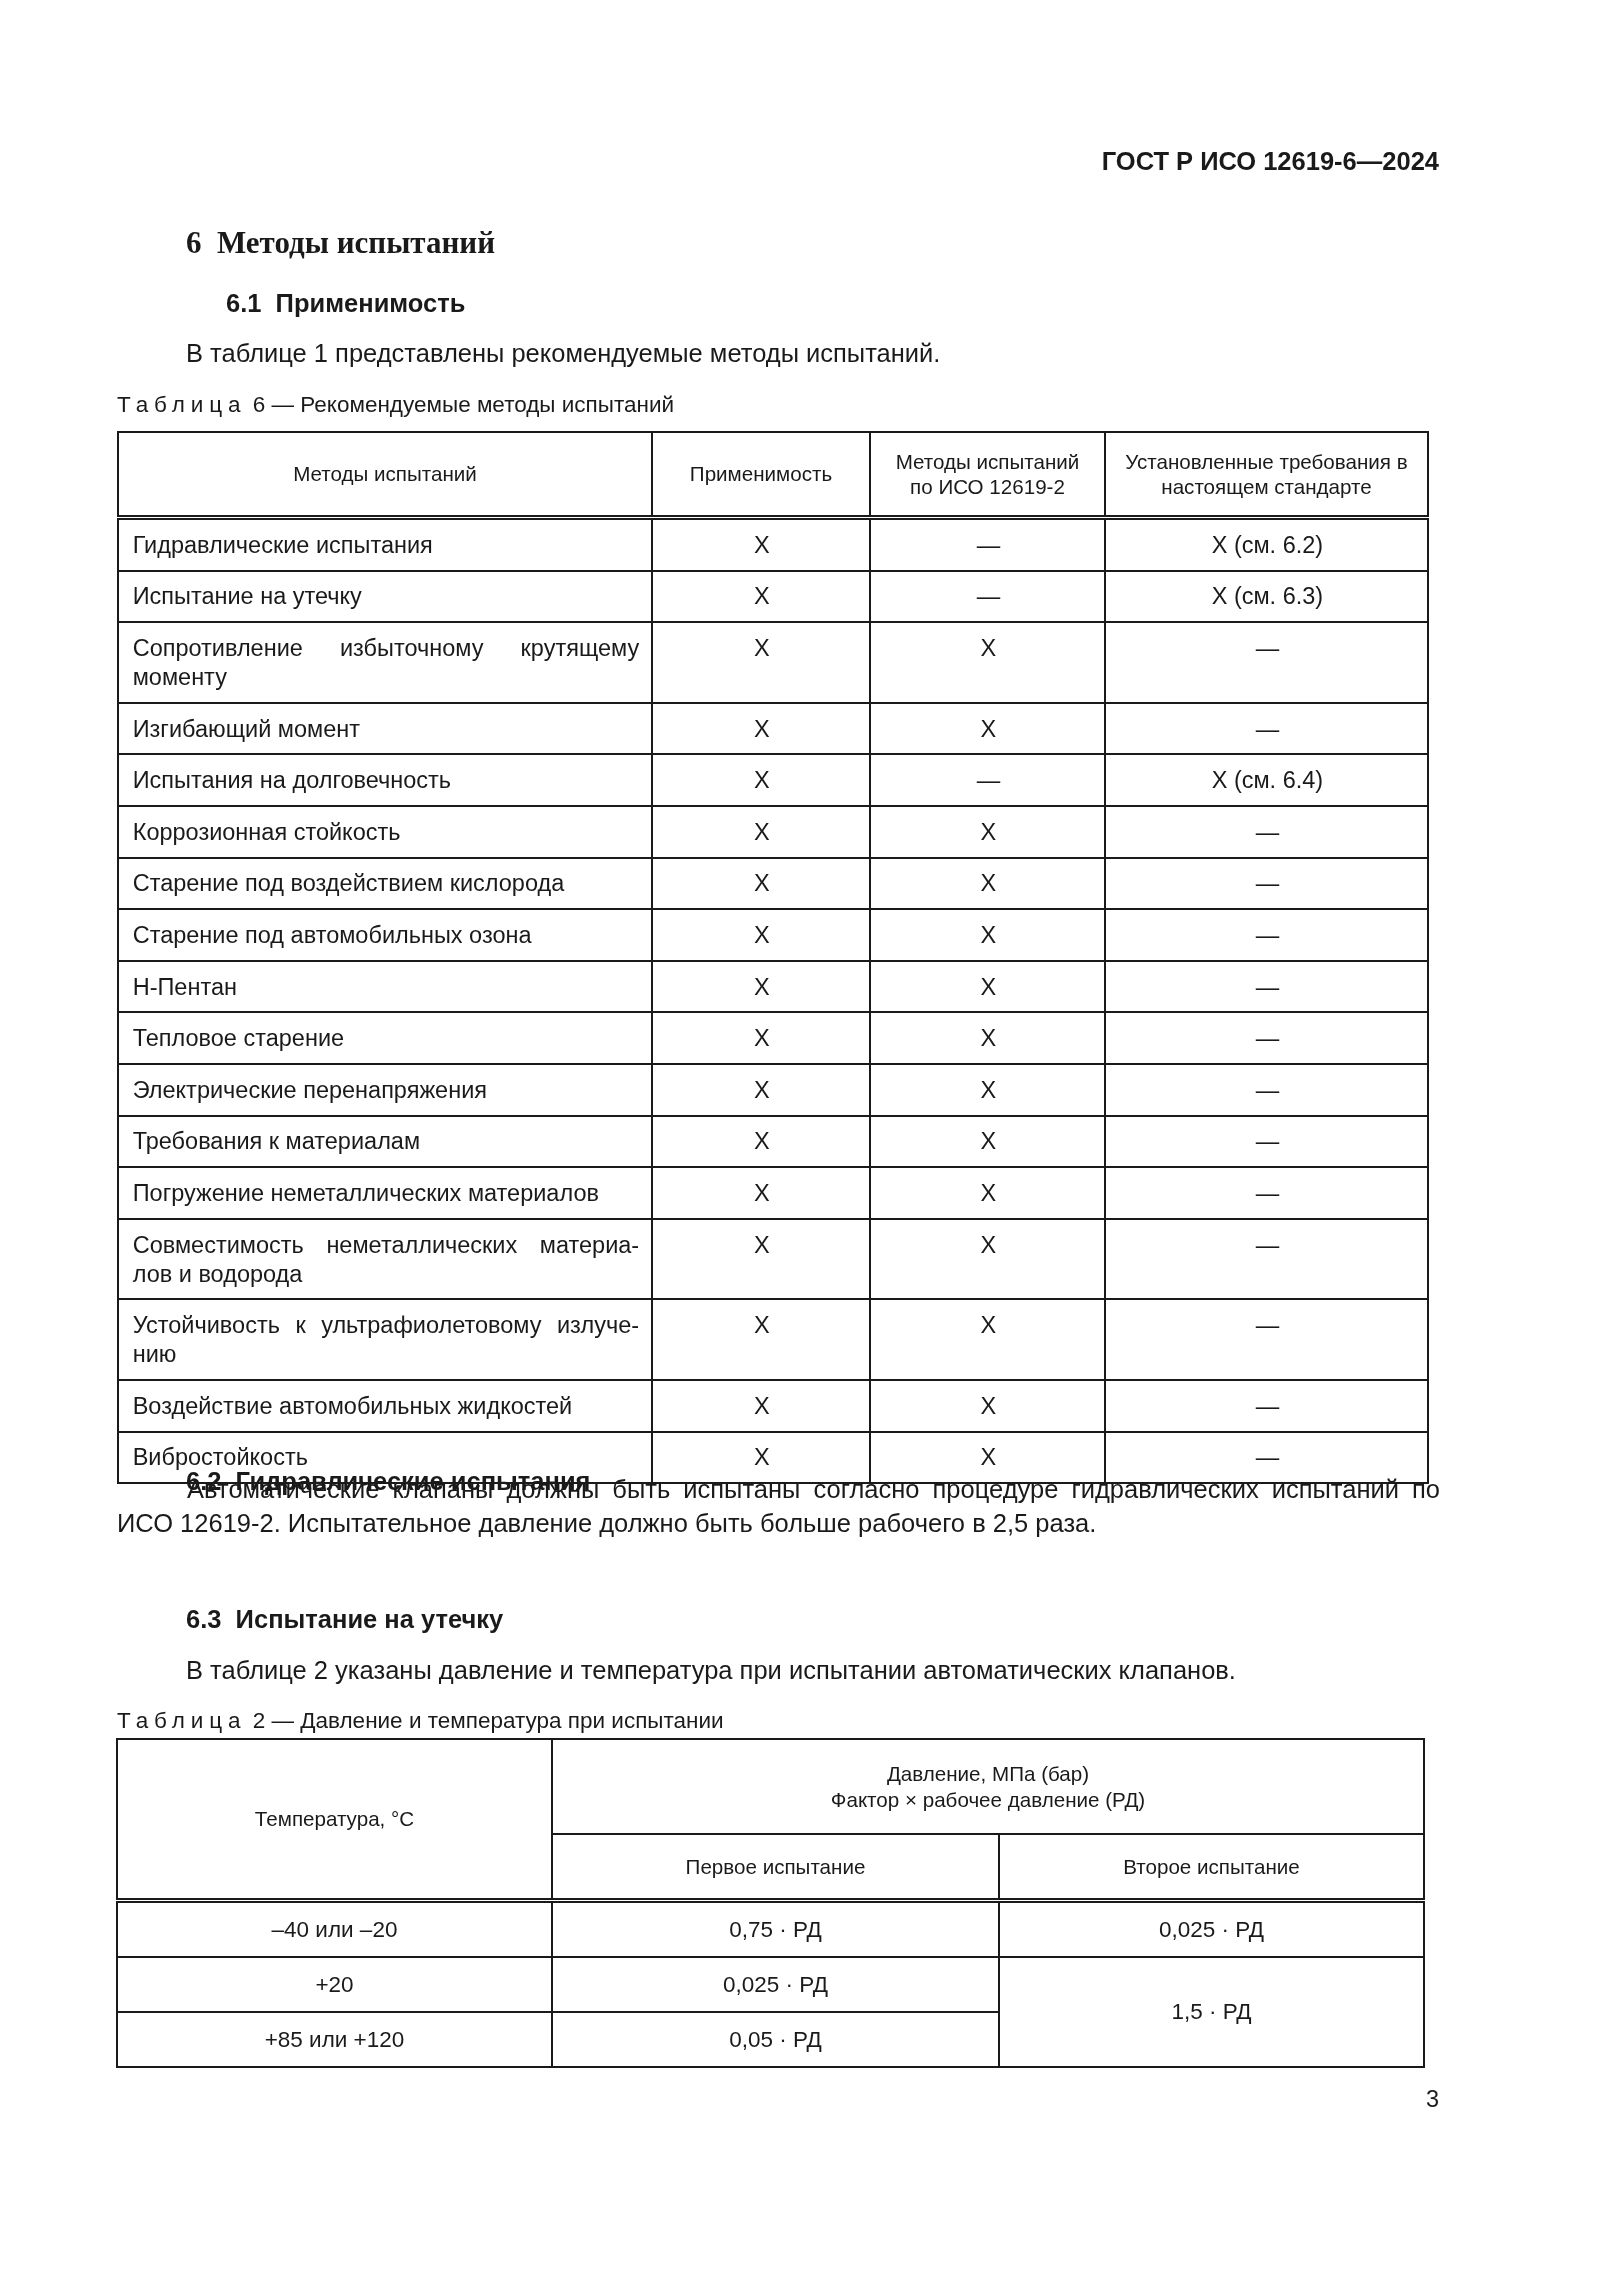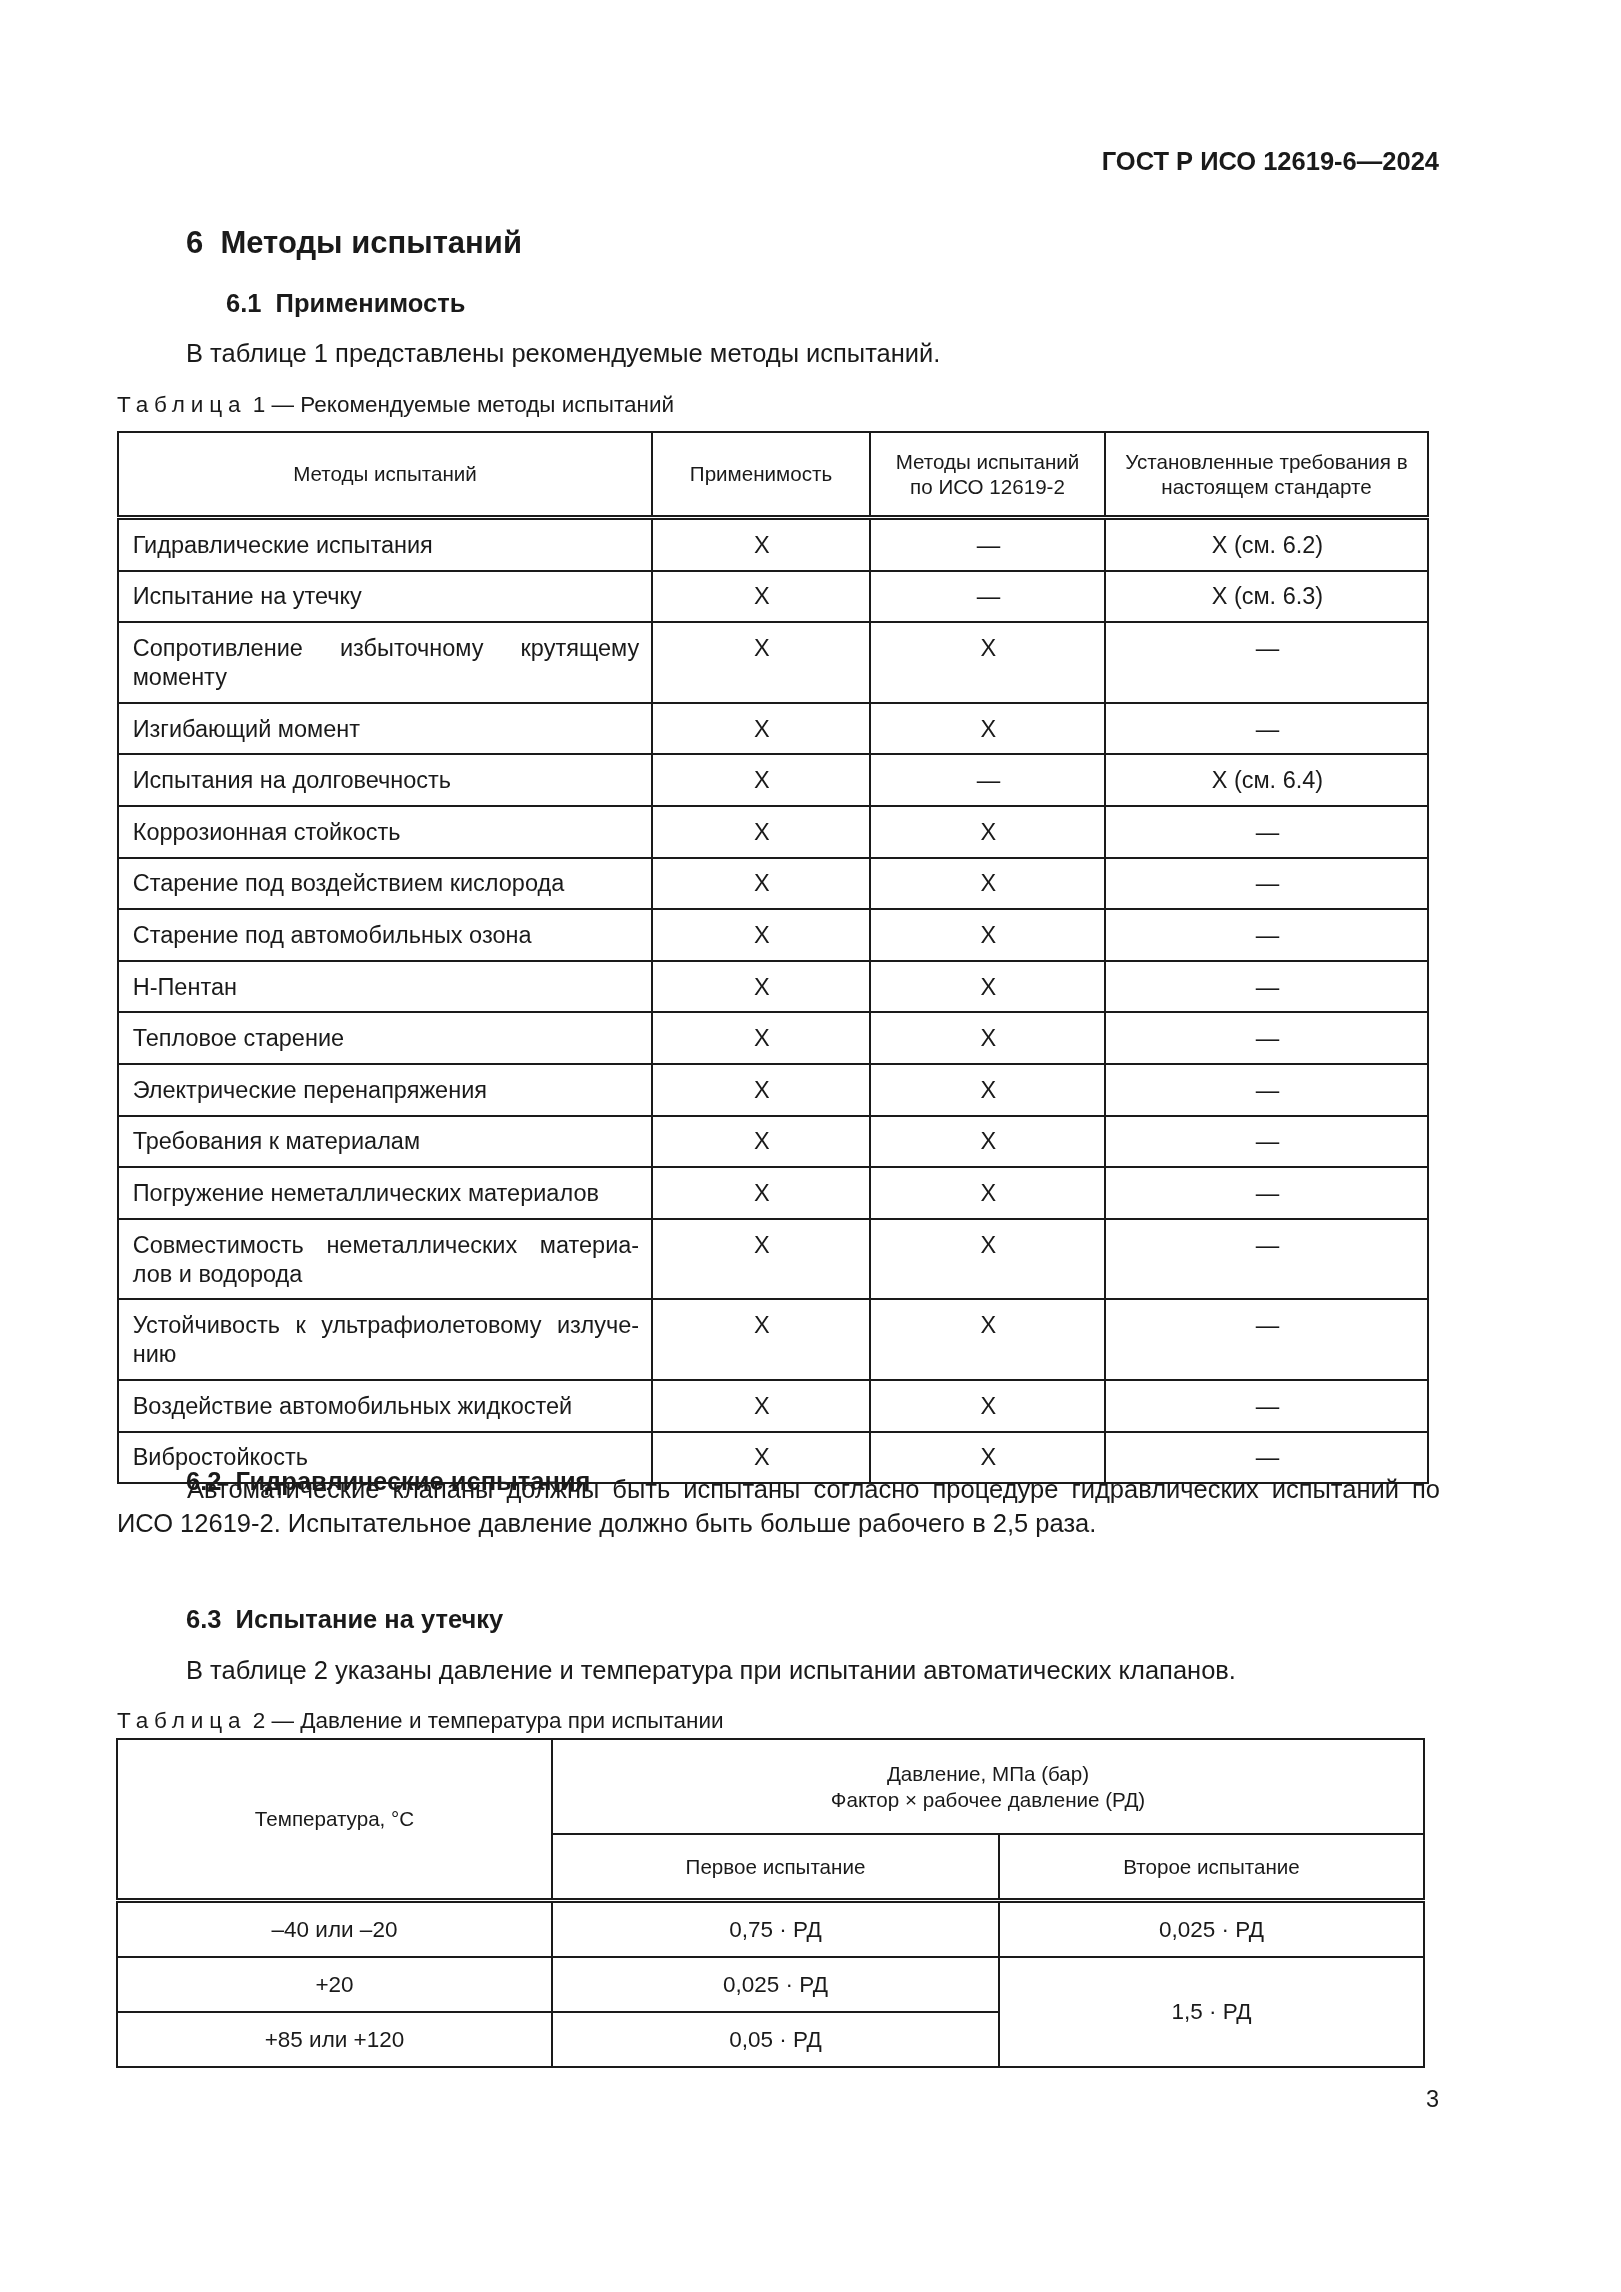--- a/index.html
+++ b/index.html
@@ -26,27 +26,27 @@
   #t2 td { text-align: center; vertical-align: middle; height: 53px; }
   #t2 tr.last-head th { border-bottom: 5.9px double #1a1a1a; }
   #t2 th.tall { border-bottom: 5.9px double #1a1a1a; }
   .page-num { right: 182px; top: 2086px; font-size: 23.5px; }
 </style>
 </head>
 <body>
 
 <div class="abs doc-code">ГОСТ Р ИСО 12619-6—2024</div>
 
-<div class="abs h1" style="white-space:pre;">6  Методы испытаний</div>
+<div class="abs h1" style="white-space:pre;font-family:Liberation Serif, serif;">6  Методы испытаний</div>
 
 <div class="abs h2" style="top:289px; white-space:pre;margin-left:40px;">6.1  Применимость</div>
 <div class="abs para" style="top:336px;">В таблице 1 представлены рекомендуемые методы испытаний.</div>
 
 <div class="abs caption" style="top:392px;">
-  <span class="spaced">Таблица</span><span style="white-space:pre;"> 1 — Рекомендуемые методы испытаний</span>
+  <span class="spaced">Таблица</span><span style="white-space:pre;"> 6 — Рекомендуемые методы испытаний</span>
 </div>
 
 <table id="t1">
   <colgroup>
     <col style="width:534px">
       <col style="width:218px">
       <col style="width:235px">
       <col style="width:323px">
   </colgroup>
   <thead>

